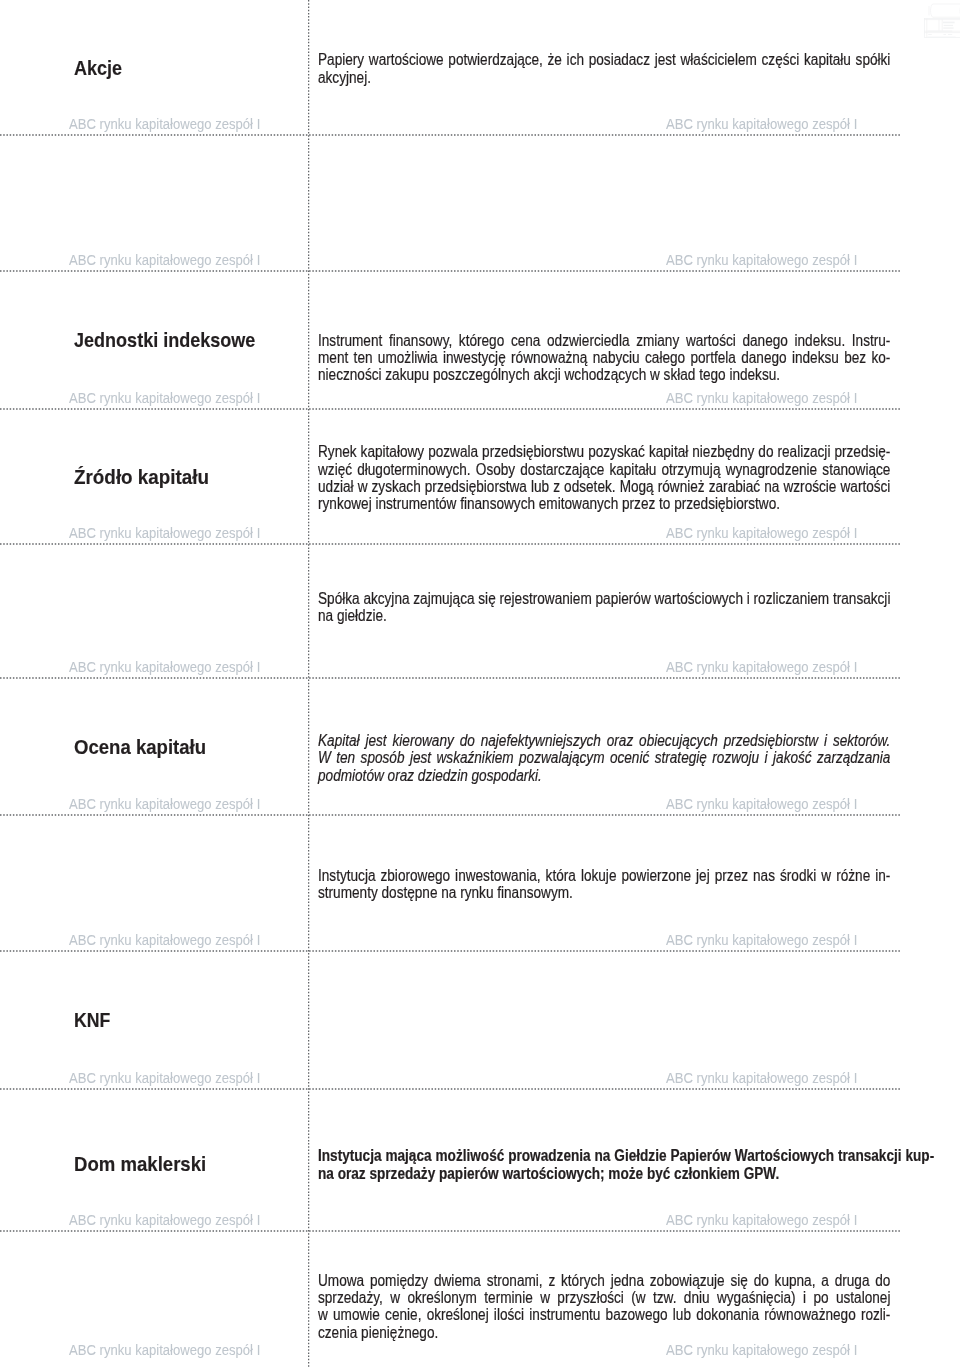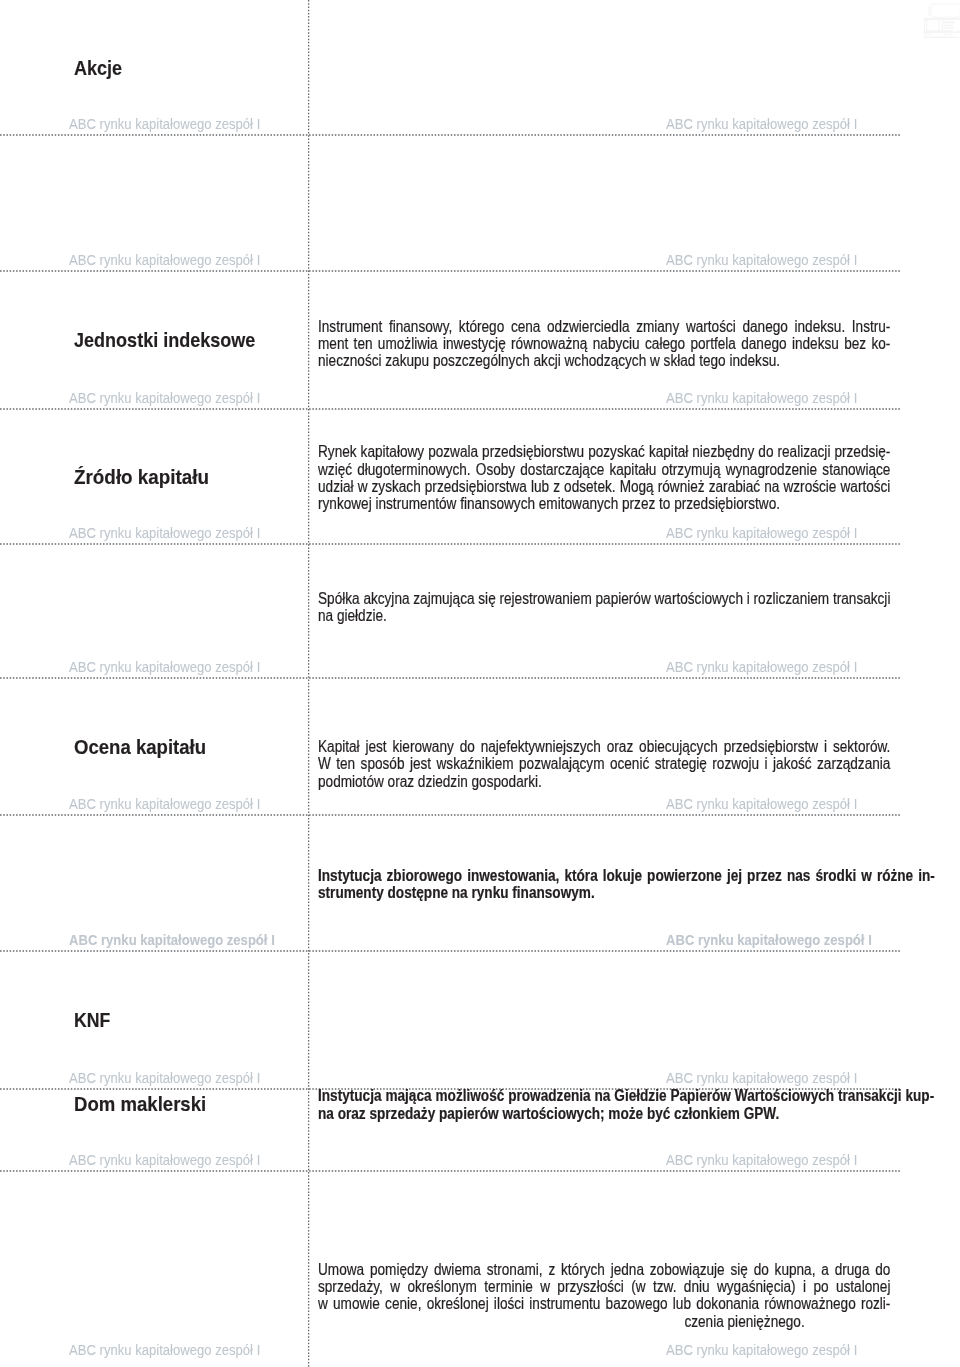--- a/index.html
+++ b/index.html
@@ -45,36 +45,40 @@
 </head>
 <body>
 
 <div class="page">
   <svg class="vdivider" width="2" height="1367" viewBox="0 0 2 1367">
     <line x1="0.6" y1="0" x2="0.6" y2="1367" stroke="#636568" stroke-width="1.35" stroke-dasharray="1.5 1.72"></line>
   </svg>
   <div id="bands">
       <div class="band" style="top: -1px; height: 136px;">
         <div class="term" style="top: 59.75px; transform: scaleX(0.90621);">Akcje</div>
+        <div class="def" style="top: 52.35px;">
+          <span class="ln" style="transform: scaleX(0.85032); word-spacing: 1.064px;">Papiery wartościowe potwierdzające, że ich posiadacz jest właścicielem części kapitału spółki</span>
+          <span class="ln last" style="transform: scaleX(0.85032);">akcyjnej.</span>
+        </div>
         <div class="wm wm-l" style="top: 116.255px; transform: scaleX(0.86159);">ABC rynku kapitałowego zespół I</div>
         <div class="wm wm-r" style="top: 116.255px; transform: scaleX(0.86159);">ABC rynku kapitałowego zespół I</div>
         <svg class="hline" width="901" height="2" viewBox="0 0 901 2" style="position: absolute; left: 0px; top: 135px;">
           <line x1="0" y1="1.0" x2="901" y2="1.0" stroke="#636568" stroke-width="1.35" stroke-dasharray="1.5 1.72"></line>
         </svg>
       </div>
       <div class="band" style="top: 135px; height: 135.5px;">
         <div class="wm wm-l" style="top: 115.755px; transform: scaleX(0.86159);">ABC rynku kapitałowego zespół I</div>
         <div class="wm wm-r" style="top: 115.755px; transform: scaleX(0.86159);">ABC rynku kapitałowego zespół I</div>
         <svg class="hline" width="901" height="2" viewBox="0 0 901 2" style="position: absolute; left: 0px; top: 134.5px;">
           <line x1="0" y1="1.0" x2="901" y2="1.0" stroke="#636568" stroke-width="1.35" stroke-dasharray="1.5 1.72"></line>
         </svg>
       </div>
       <div class="band" style="top: 270.5px; height: 138px;">
         <div class="term" style="top: 60.75px; transform: scaleX(0.90665);">Jednostki indeksowe</div>
-        <div class="def" style="top: 47px;">
+        <div class="def" style="top: 61px;">
           <span class="ln" style="transform: scaleX(0.85032); word-spacing: 3.385px;">Instrument finansowy, którego cena odzwierciedla zmiany wartości danego indeksu. Instru-</span>
           <span class="ln" style="transform: scaleX(0.85032); word-spacing: 1.849px;">ment ten umożliwia inwestycję równoważną nabyciu całego portfela danego indeksu bez ko-</span>
           <span class="ln last" style="transform: scaleX(0.85032);">nieczności zakupu poszczególnych akcji wchodzących w skład tego indeksu.</span>
         </div>
         <div class="wm wm-l" style="top: 118.255px; transform: scaleX(0.86159);">ABC rynku kapitałowego zespół I</div>
         <div class="wm wm-r" style="top: 118.255px; transform: scaleX(0.86159);">ABC rynku kapitałowego zespół I</div>
         <svg class="hline" width="901" height="2" viewBox="0 0 901 2" style="position: absolute; left: 0px; top: 137px;">
           <line x1="0" y1="1.0" x2="901" y2="1.0" stroke="#636568" stroke-width="1.35" stroke-dasharray="1.5 1.72"></line>
         </svg>
       </div>
@@ -98,64 +102,64 @@
           <span class="ln last" style="transform: scaleX(0.85032);">na giełdzie.</span>
         </div>
         <div class="wm wm-l" style="top: 114.255px; transform: scaleX(0.86159);">ABC rynku kapitałowego zespół I</div>
         <div class="wm wm-r" style="top: 114.255px; transform: scaleX(0.86159);">ABC rynku kapitałowego zespół I</div>
         <svg class="hline" width="901" height="2" viewBox="0 0 901 2" style="position: absolute; left: 0px; top: 133px;">
           <line x1="0" y1="1.0" x2="901" y2="1.0" stroke="#636568" stroke-width="1.35" stroke-dasharray="1.5 1.72"></line>
         </svg>
       </div>
       <div class="band" style="top: 678px; height: 137px;">
         <div class="term" style="top: 60.25px; transform: scaleX(0.93357);">Ocena kapitału</div>
-        <div class="def" style="top: 60px;">
+        <div class="def" style="top: 54px; font-style: italic;">
           <span class="ln" style="transform: scaleX(0.85032); word-spacing: 2.464px;">Kapitał jest kierowany do najefektywniejszych oraz obiecujących przedsiębiorstw i sektorów.</span>
           <span class="ln" style="transform: scaleX(0.85032); word-spacing: 1.938px;">W ten sposób jest wskaźnikiem pozwalającym ocenić strategię rozwoju i jakość zarządzania</span>
           <span class="ln last" style="transform: scaleX(0.85032);">podmiotów oraz dziedzin gospodarki.</span>
         </div>
         <div class="wm wm-l" style="top: 117.255px; transform: scaleX(0.86159);">ABC rynku kapitałowego zespół I</div>
         <div class="wm wm-r" style="top: 117.255px; transform: scaleX(0.86159);">ABC rynku kapitałowego zespół I</div>
         <svg class="hline" width="901" height="2" viewBox="0 0 901 2" style="position: absolute; left: 0px; top: 136px;">
           <line x1="0" y1="1.0" x2="901" y2="1.0" stroke="#636568" stroke-width="1.35" stroke-dasharray="1.5 1.72"></line>
         </svg>
       </div>
-      <div class="band" style="top: 815px; height: 135.5px; font-weight: bold;">
+      <div class="band" style="top: 815px; height: 135.5px;">
         <div class="def" style="top: 52.1px;">
           <span class="ln" style="transform: scaleX(0.85032); word-spacing: 1.477px;">Instytucja zbiorowego inwestowania, która lokuje powierzone jej przez nas środki w różne in-</span>
           <span class="ln last" style="transform: scaleX(0.85032);">strumenty dostępne na rynku finansowym.</span>
         </div>
         <div class="wm wm-l" style="top: 115.755px; transform: scaleX(0.86159);">ABC rynku kapitałowego zespół I</div>
         <div class="wm wm-r" style="top: 115.755px; transform: scaleX(0.86159);">ABC rynku kapitałowego zespół I</div>
         <svg class="hline" width="901" height="2" viewBox="0 0 901 2" style="position: absolute; left: 0px; top: 134.5px;">
           <line x1="0" y1="1.0" x2="901" y2="1.0" stroke="#636568" stroke-width="1.35" stroke-dasharray="1.5 1.72"></line>
         </svg>
       </div>
       <div class="band" style="top: 950.5px; height: 138px;">
         <div class="term" style="top: 60.75px; transform: scaleX(0.88773);">KNF</div>
         <div class="wm wm-l" style="top: 118.255px; transform: scaleX(0.86159);">ABC rynku kapitałowego zespół I</div>
         <div class="wm wm-r" style="top: 118.255px; transform: scaleX(0.86159);">ABC rynku kapitałowego zespół I</div>
         <svg class="hline" width="901" height="2" viewBox="0 0 901 2" style="position: absolute; left: 0px; top: 137px;">
           <line x1="0" y1="1.0" x2="901" y2="1.0" stroke="#636568" stroke-width="1.35" stroke-dasharray="1.5 1.72"></line>
         </svg>
       </div>
-      <div class="band" style="top: 1035px; height: 136px;">
+      <div class="band" style="top: 1095px; height: 136px;">
         <div class="term" style="top: 59.75px; transform: scaleX(0.93407);">Dom maklerski</div>
         <div class="def" style="top: 52.35px; font-weight: bold;">
           <span class="ln" style="transform: scaleX(0.85032); word-spacing: 0.163px;">Instytucja mająca możliwość prowadzenia na Giełdzie Papierów Wartościowych transakcji kup-</span>
           <span class="ln last" style="transform: scaleX(0.85032);">na oraz sprzedaży papierów wartościowych; może być członkiem GPW.</span>
         </div>
         <div class="wm wm-l" style="top: 116.255px; transform: scaleX(0.86159);">ABC rynku kapitałowego zespół I</div>
         <div class="wm wm-r" style="top: 116.255px; transform: scaleX(0.86159);">ABC rynku kapitałowego zespół I</div>
         <svg class="hline" width="901" height="2" viewBox="0 0 901 2" style="position: absolute; left: 0px; top: 135px;">
           <line x1="0" y1="1.0" x2="901" y2="1.0" stroke="#636568" stroke-width="1.35" stroke-dasharray="1.5 1.72"></line>
         </svg>
       </div>
       <div class="band" style="top: 1224.5px; height: 136.5px;">
-        <div class="def" style="top: 36px; text-align: right;">
+        <div class="def" style="top: 47px;">
           <span class="ln" style="transform: scaleX(0.85032); word-spacing: 2.388px;">Umowa pomiędzy dwiema stronami, z których jedna zobowiązuje się do kupna, a druga do</span>
           <span class="ln" style="transform: scaleX(0.85032); word-spacing: 4.25px;">sprzedaży, w określonym terminie w przyszłości (w tzw. dniu wygaśnięcia) i po ustalonej</span>
           <span class="ln" style="transform: scaleX(0.85032); word-spacing: 1.68px;">w umowie cenie, określonej ilości instrumentu bazowego lub dokonania równoważnego rozli-</span>
           <span class="ln last" style="transform: scaleX(0.85032);">czenia pieniężnego.</span>
         </div>
         <div class="wm wm-l" style="top: 116.755px; transform: scaleX(0.86159);">ABC rynku kapitałowego zespół I</div>
         <div class="wm wm-r" style="top: 116.755px; transform: scaleX(0.86159);">ABC rynku kapitałowego zespół I</div>
       </div>
     </div>
 

